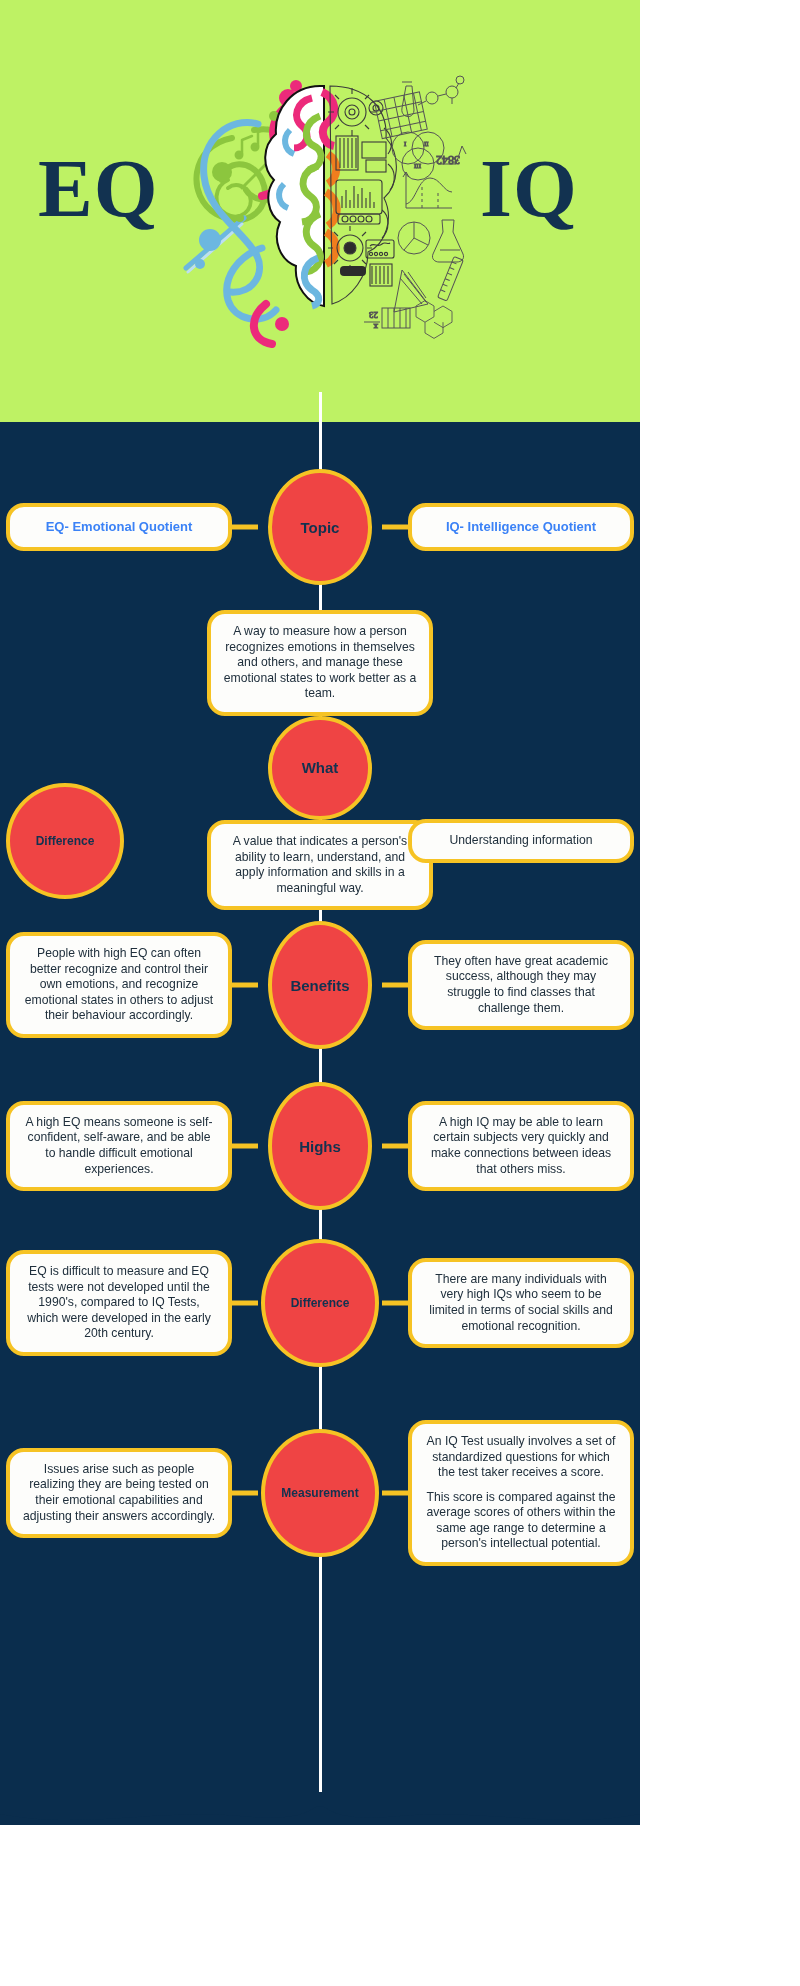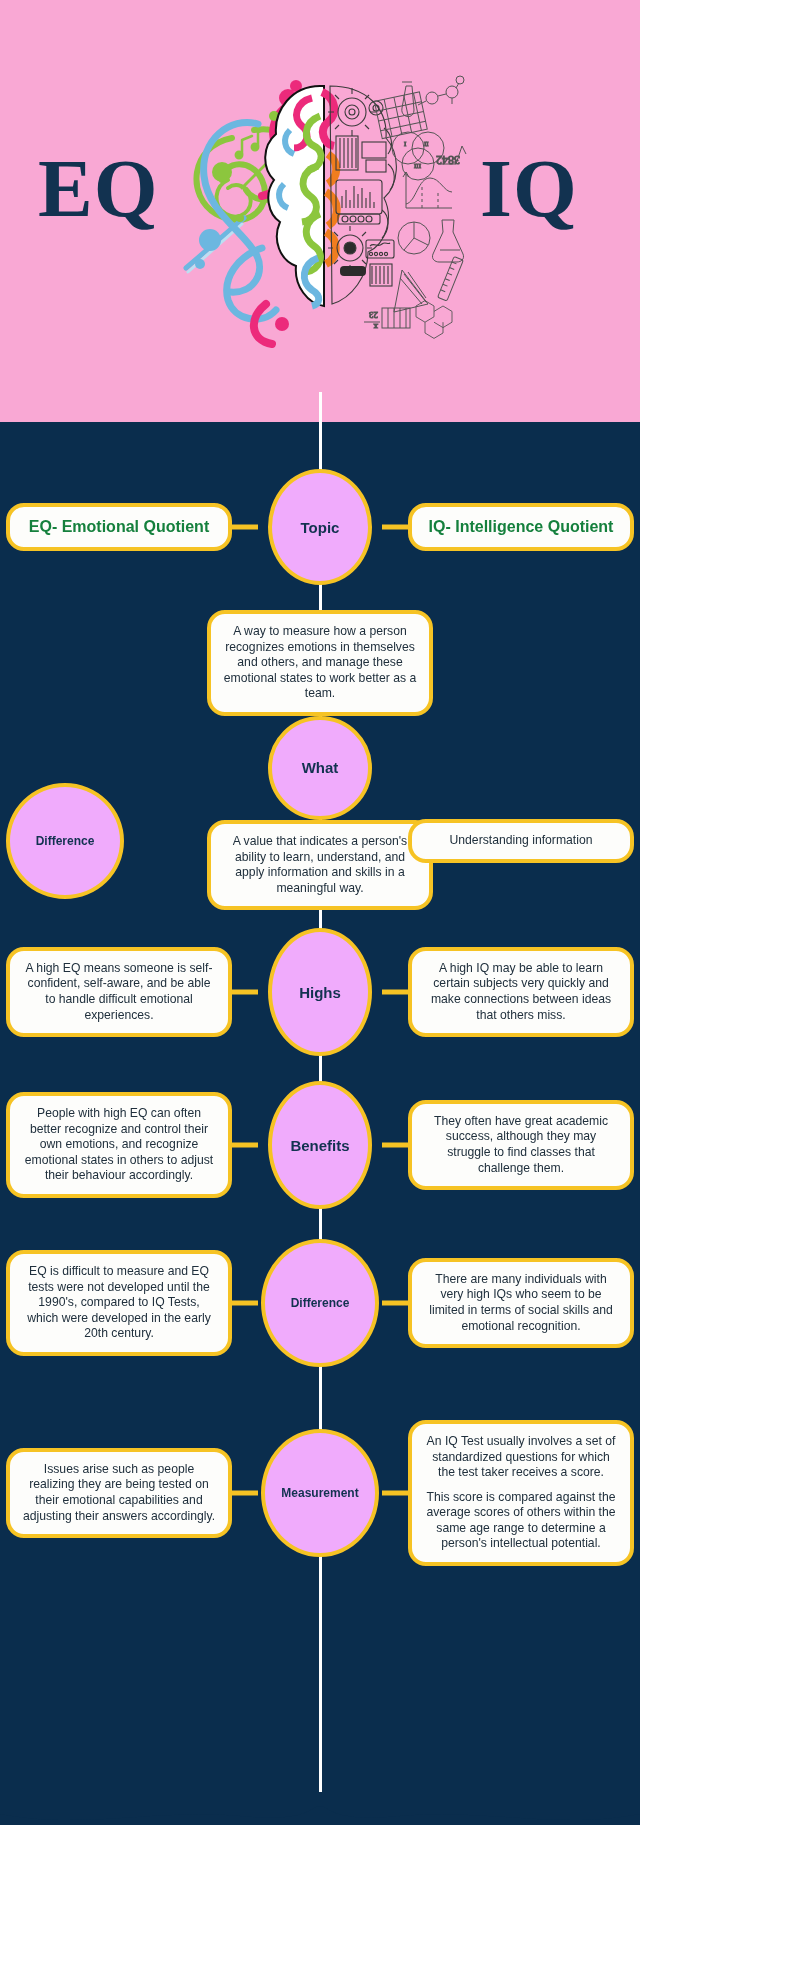--- a/index.html
+++ b/index.html
@@ -16,21 +16,21 @@
     overflow:hidden;
     background:#ffffff;
   }
 
   
   .header{
     position:absolute;
     left:0; top:0;
     width:640px;
     height:422px;
-    background:#f9a8d4;
+    background:#bef264;
     overflow:hidden;
   }
   .hdr-title{
     position:absolute;
     top:148px;
     font-family:"Liberation Serif", serif;
     font-weight:700;
     font-size:82px;
     line-height:82px;
     color:#123250;
@@ -97,22 +97,22 @@
     border-radius:18px;
     padding:10px 12px;
     color:#20303d;
     font-size:12.2px;
     line-height:15.6px;
     text-align:center;
     z-index:3;
   }
   .side-box.bold{
     font-weight:700;
-    color:#15803d;
-    font-size:16px;
+    color:#3b82f6;
+    font-size:13px;
     padding:12px 10px;
   }
   .side-box p{margin:0;}
   .side-box p + p{margin-top:9px;}
 
   .connector{
     position:absolute;
     top:50%;
     width:26px;
     height:5px;
@@ -122,21 +122,21 @@
   }
   .connector.left{ left:232px; }
   .connector.right{ right:232px; }
 
   .hub{
     position:relative;
     width:104px;
     height:116px;
     flex:0 0 104px;
     border-radius:50%;
-    background:#f0abfc;
+    background:#ef4444;
     border:4px solid #f6c324;
     display:flex;
     align-items:center;
     justify-content:center;
     color:#123250;
     font-weight:700;
     font-size:15px;
     text-align:center;
     z-index:4;
     box-sizing:border-box;
@@ -366,41 +366,41 @@
 
       <div class="row" id="row-difference">
         <div class="connector left"></div>
         <div class="hub wide">Difference</div>
         <div class="connector right"></div>
         <div class="side-box">
           <p>Understanding information</p>
         </div>
       </div>
 
+      <div class="row" id="row-benefits">
+        <div class="side-box">
+          <p>People with high EQ can often better recognize and control their own emotions, and recognize emotional states in others to adjust their behaviour accordingly.</p>
+        </div>
+        <div class="connector left"></div>
+        <div class="hub tall">Benefits</div>
+        <div class="connector right"></div>
+        <div class="side-box">
+          <p>They often have great academic success, although they may struggle to find classes that challenge them.</p>
+        </div>
+      </div>
+
       <div class="row" id="row-highs">
         <div class="side-box">
           <p>A high EQ means someone is self-confident, self-aware, and be able to handle difficult emotional experiences.</p>
         </div>
         <div class="connector left"></div>
         <div class="hub tall">Highs</div>
         <div class="connector right"></div>
         <div class="side-box">
           <p>A high IQ may be able to learn certain subjects very quickly and make connections between ideas that others miss.</p>
-        </div>
-      </div>
-
-      <div class="row" id="row-benefits">
-        <div class="side-box">
-          <p>People with high EQ can often better recognize and control their own emotions, and recognize emotional states in others to adjust their behaviour accordingly.</p>
-        </div>
-        <div class="connector left"></div>
-        <div class="hub tall">Benefits</div>
-        <div class="connector right"></div>
-        <div class="side-box">
-          <p>They often have great academic success, although they may struggle to find classes that challenge them.</p>
         </div>
       </div>
 
       <div class="row" id="row-limitations">
         <div class="side-box">
           <p>EQ is difficult to measure and EQ tests were not developed until the 1990's, compared to IQ Tests, which were developed in the early 20th century.</p>
         </div>
         <div class="connector left"></div>
         <div class="hub wide tall">Difference</div>
         <div class="connector right"></div>

